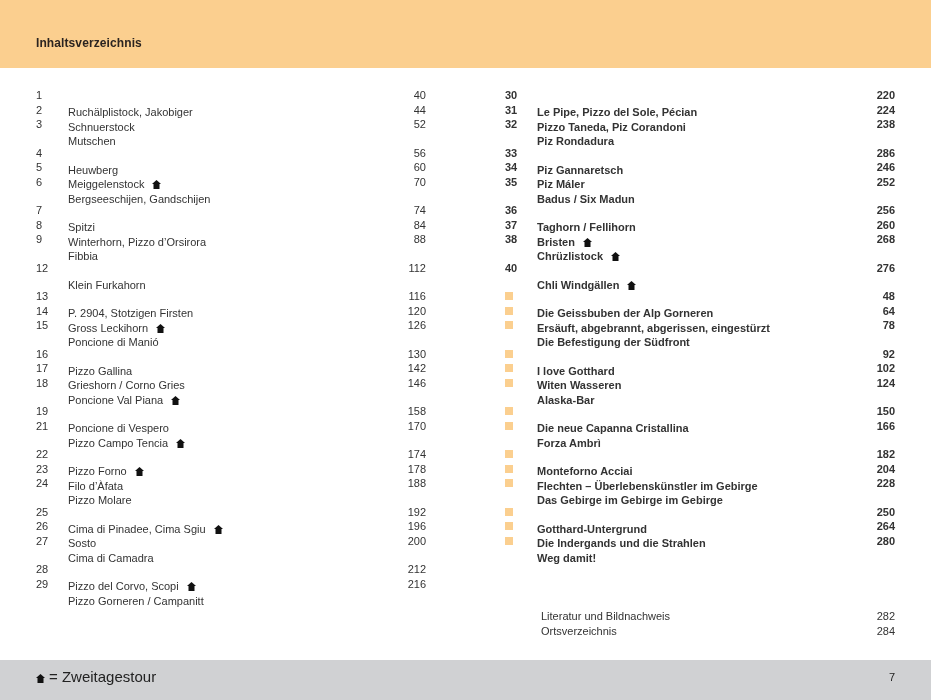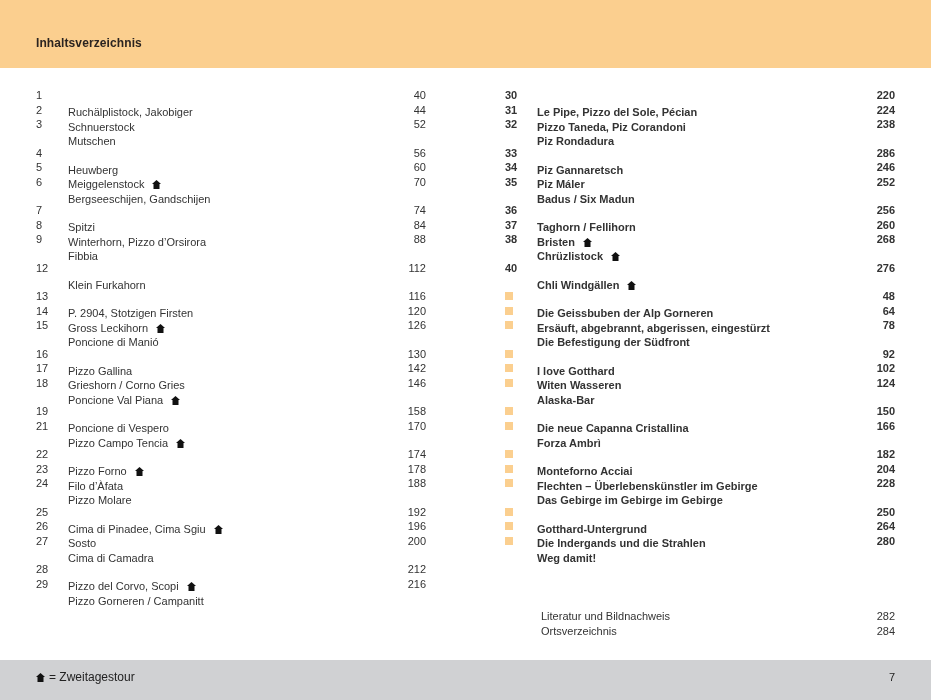--- a/index.html
+++ b/index.html
@@ -42,21 +42,21 @@
       background: #fbcf8f;
     }
     .plain-title { position: absolute; left: 0; top: 0; white-space: nowrap; margin-left: 36px; }
     .right-extra { position: absolute; left: 505px; width: 390px; top: 609px; }
     .footer {
       position: absolute; left: 0; top: 660px; width: 931px; height: 40px;
       background: #d0d1d3;
     }
     .footer-legend {
       position: absolute; left: 36px; top: 10px;
-      font-size: 12px; color: #222; line-height: 14px;
+      font-size: 15px; color: #222; line-height: 14px;
     }
     .footer-legend .hut { margin-left: 0; margin-right: 4px; }
     .footer-page {
       position: absolute; right: 36px; top: 10px; font-size: 11px; color: #222;
       line-height: 14px;
     }
   </style>
 </head>
 <body>
 

